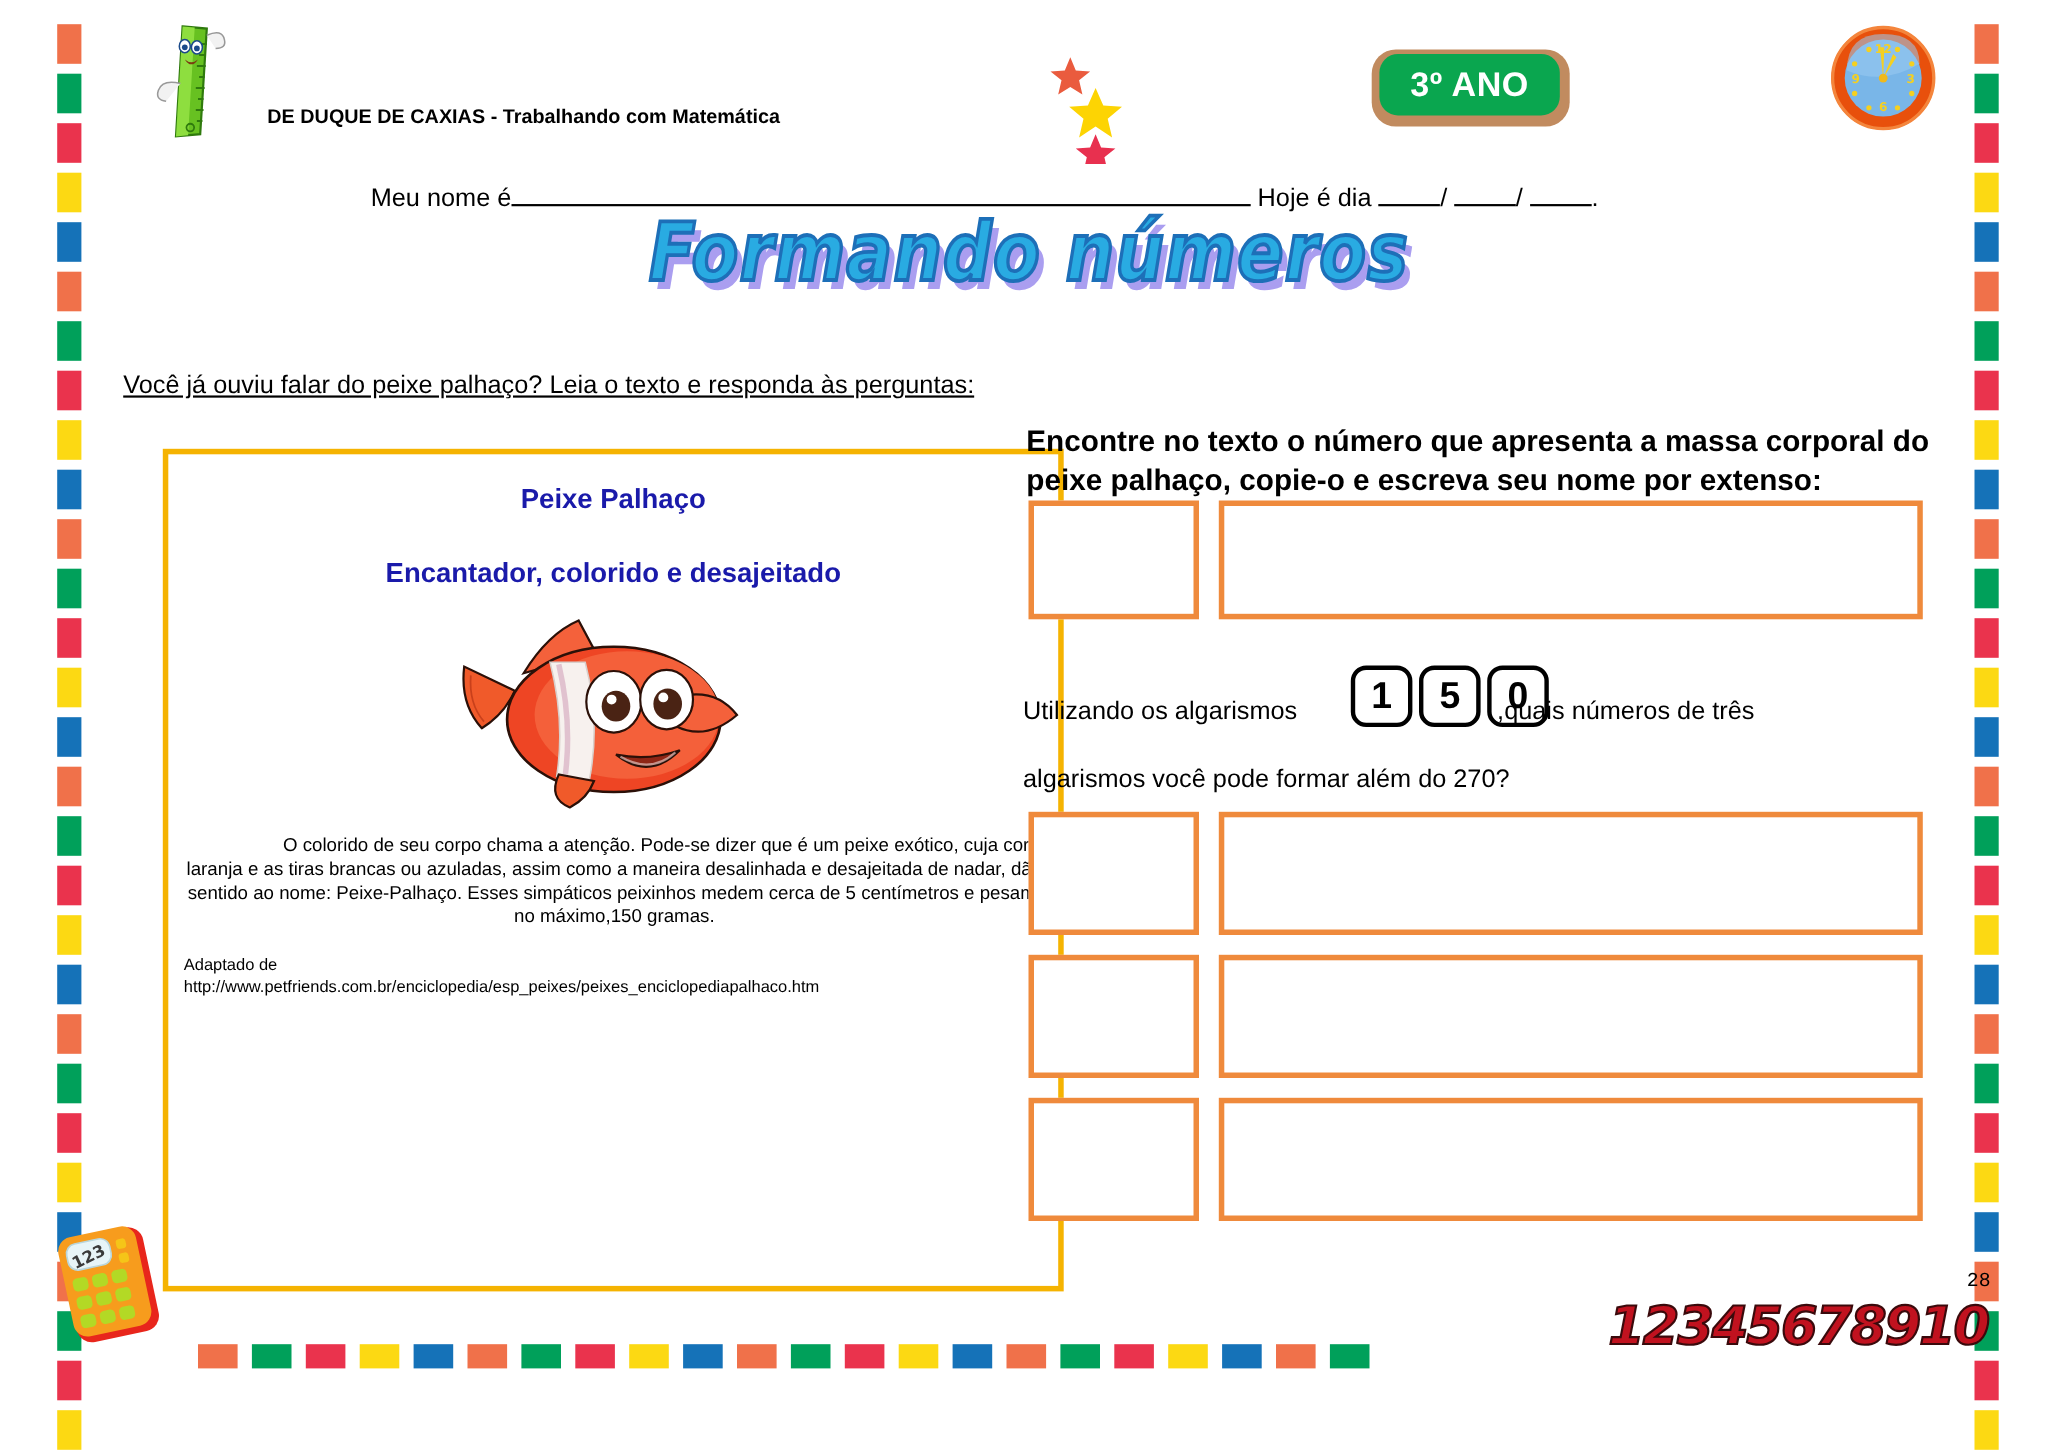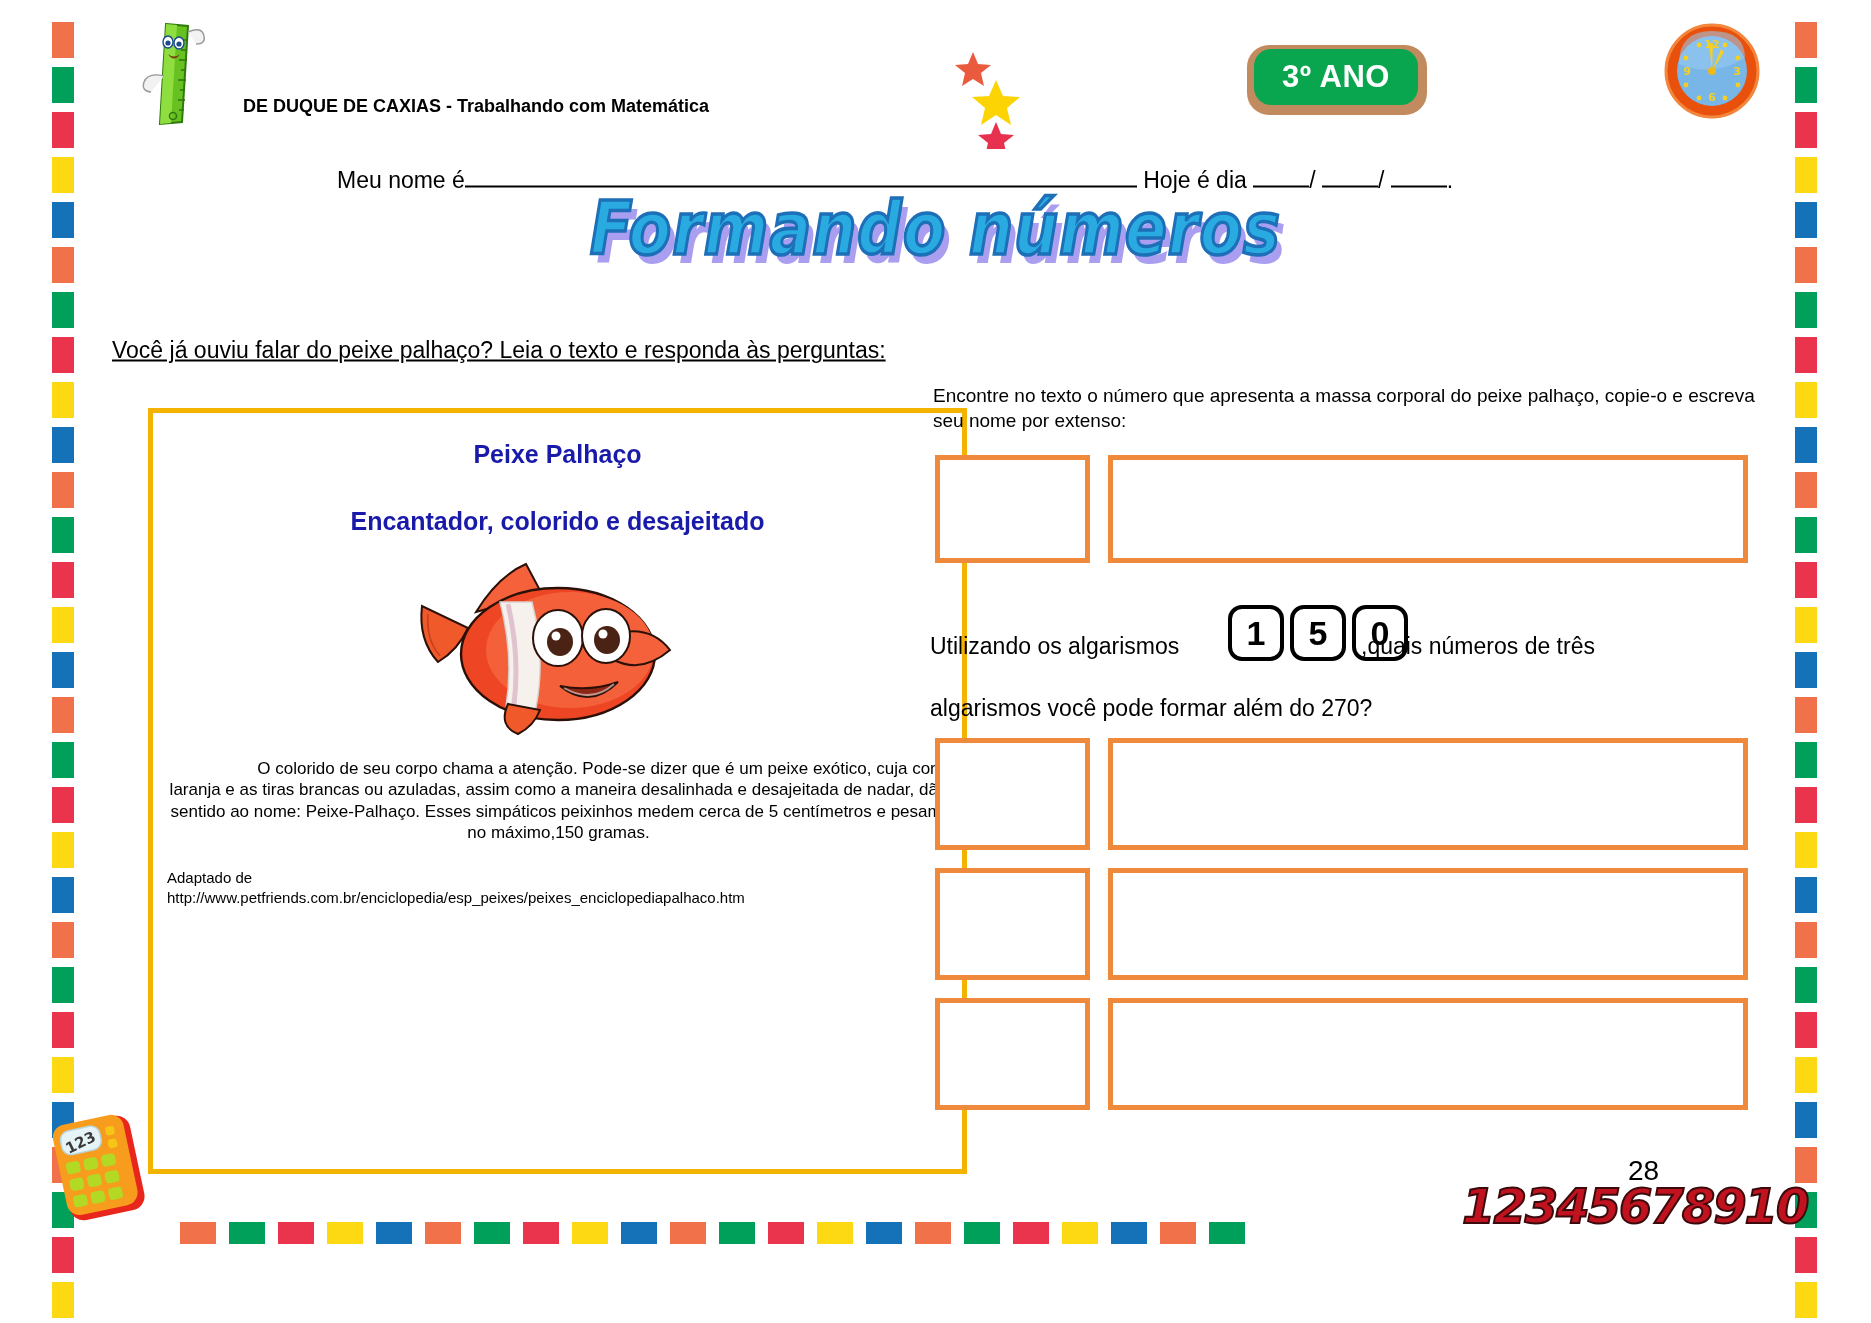--- a/index.html
+++ b/index.html
@@ -175,23 +175,24 @@
     font-size: 15px;
     line-height: 1.35;
     color: #000;
   }
 
   
   .q1-text {
     position: absolute;
     left: 933px; top: 384px;
     width: 830px;
-    font-size: 19px;
+    font-size: 27px;
     line-height: 1.3;
     color: #000;
+    font-weight: bold;
   }
   .ansrow {
     position: absolute;
     display: flex;
     gap: 18px;
   }
   .box-small {
     width: 155px;
     border: 5px solid #ef8a3c;
     background: #fff;
@@ -247,23 +248,24 @@
   .row-c .box-small, .row-c .box-large { height: 112px; }
 
   
   .calculator {
     position: absolute;
     left: 48px; top: 1112px;
     width: 104px; height: 112px;
   }
   .pagenum {
     position: absolute;
-    left: 1628px; top: 1155px;
-    font-size: 28px;
-    color: #000;
+    left: 1788px; top: 1155px;
+    font-size: 18px;
+    color: #000;
+    font-family: Liberation Mono, monospace;
   }
   .numbers-deco {
     position: absolute;
     left: 1462px; top: 1178px;
     font-family: "DejaVu Sans", sans-serif;
     font-size: 48px;
     font-weight: bold;
     font-style: italic;
     color: #c1121f;
     -webkit-text-stroke: 2px #3a0a0c;

